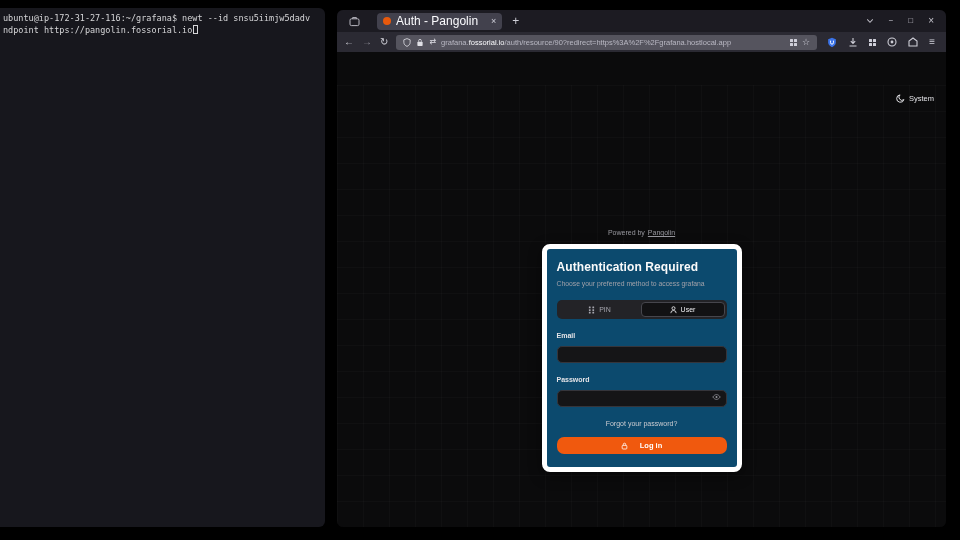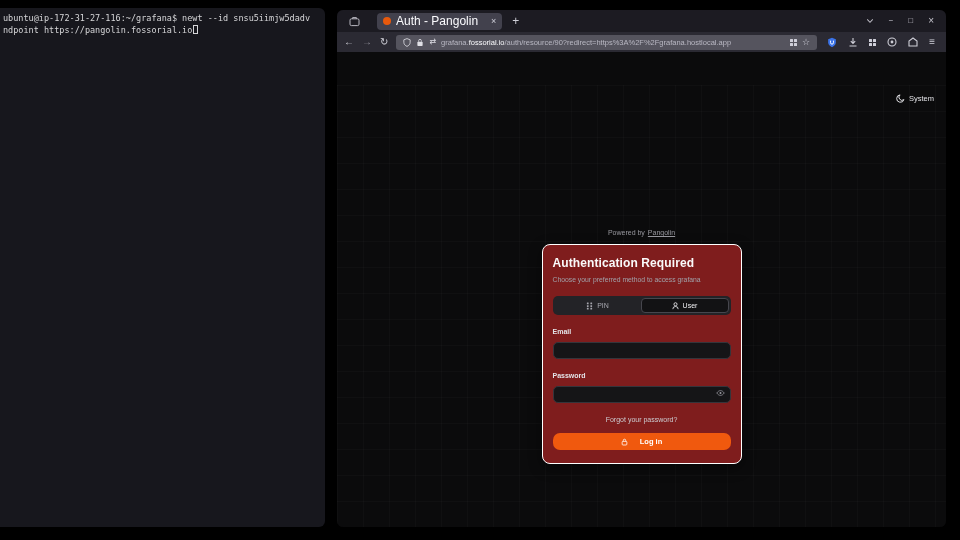--- a/index.html
+++ b/index.html
@@ -61,21 +61,21 @@
       background-image:linear-gradient(rgba(255,255,255,0.018) 1px, transparent 1px),
                        linear-gradient(90deg, rgba(255,255,255,0.018) 1px, transparent 1px);
       background-size:26px 26px; pointer-events:none; }
   .theme-toggle { position:absolute; top:9px; right:12px; display:flex; align-items:center;
                   gap:4px; color:#e2e2e6; font-size:7.5px; }
   .auth-wrap { position:absolute; left:0; right:0; top:0; display:flex;
                flex-direction:column; align-items:center; padding-top:144px; }
   .powered { font-size:7px; color:#98989f; margin-bottom:8px; }
   .powered a { color:#98989f; text-decoration:underline; margin-left:3px; }
 
-  .card { width:200px; background:#7f1d1d; border:1px solid #ffffff; border-radius:8px;
+  .card { width:200px; background:#0c4a6e; border:5px solid #ffffff; border-radius:8px;
           padding:11px 10px 13px; box-shadow:0 4px 14px rgba(0,0,0,0.45); }
   .card-title { font-size:12px; font-weight:bold; color:#fafafa; letter-spacing:0.1px; }
   .card-sub { font-size:6.8px; color:#a1a1a9; margin-top:6px; }
 
   .seg { margin-top:13px; height:19px; background:#232327; border-radius:5px;
          display:flex; padding:2px; }
   .seg-btn { flex:1; display:flex; align-items:center; justify-content:center; gap:4px;
              font-size:7px; color:#a6a6ae; border-radius:4px; }
   .seg-btn.active { background:#121214; border:1px solid #46464d; color:#f0f0f3; }
 

